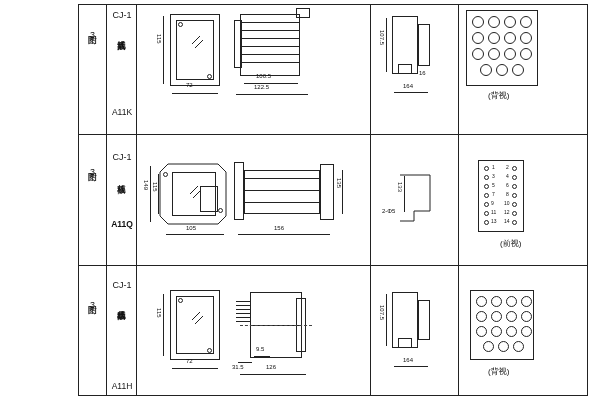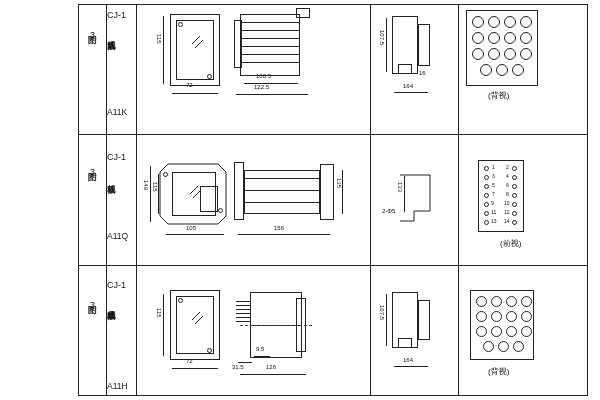--- a/index.html
+++ b/index.html
@@ -22,21 +22,21 @@
   
   .labelcol{
     position:absolute;width:28px;text-align:center;
     font-size:9px;line-height:11px;letter-spacing:1px;
   }
   .vtext{
     writing-mode:vertical-rl;text-orientation:upright;
     display:inline-block;white-space:nowrap;
   }
   .namecol{
-    position:absolute;width:30px;text-align:left;font-size:8.5px;line-height:10px;
+    position:absolute;width:30px;text-align:center;font-size:8.5px;line-height:10px;
   }
   .namecol .code{font-size:9px;display:block;margin-bottom:3px;}
   .namecol .tail{display:block;margin-top:3px;font-size:8.5px;}
 
   
   .blk{position:absolute;}
   .rect{position:absolute;border:1px solid #222;box-sizing:border-box;background:transparent;}
   .dim{position:absolute;font-size:6px;color:#111;white-space:nowrap;}
   .dimv{position:absolute;font-size:6px;color:#111;white-space:nowrap;
         writing-mode:vertical-rl;text-orientation:mixed;}
@@ -144,21 +144,21 @@
 
   <div class="labelcol" style="left:78px;top:165px;">
     <span class="vtext">附图3</span>
   </div>
   <div class="namecol" style="left:107px;top:152px;">
     <span class="code">CJ-1</span>
   </div>
   <div class="namecol" style="left:107px;top:170px;height:60px;">
     <span class="vtext">板前接线</span>
   </div>
-  <div class="namecol" style="left:107px;top:228px;">
+  <div class="namecol" style="left:107px;top:216px;font-weight:bold;">
     <span class="tail">A11Q</span>
   </div>
 
   <div class="blk">
     <svg width="80" height="80" style="left:160px;top:160px;">
       <polygon points="8,4 58,4 66,12 66,56 58,64 8,64 0,56 0,12" fill="none" stroke="#222" stroke-width="1"></polygon>
     </svg>
     <div class="rect" style="left:172px;top:172px;width:44px;height:44px;"></div>
     <div class="circ" style="left:163px;top:172px;width:5px;height:5px;"></div>
     <div class="circ" style="left:218px;top:208px;width:5px;height:5px;"></div>

